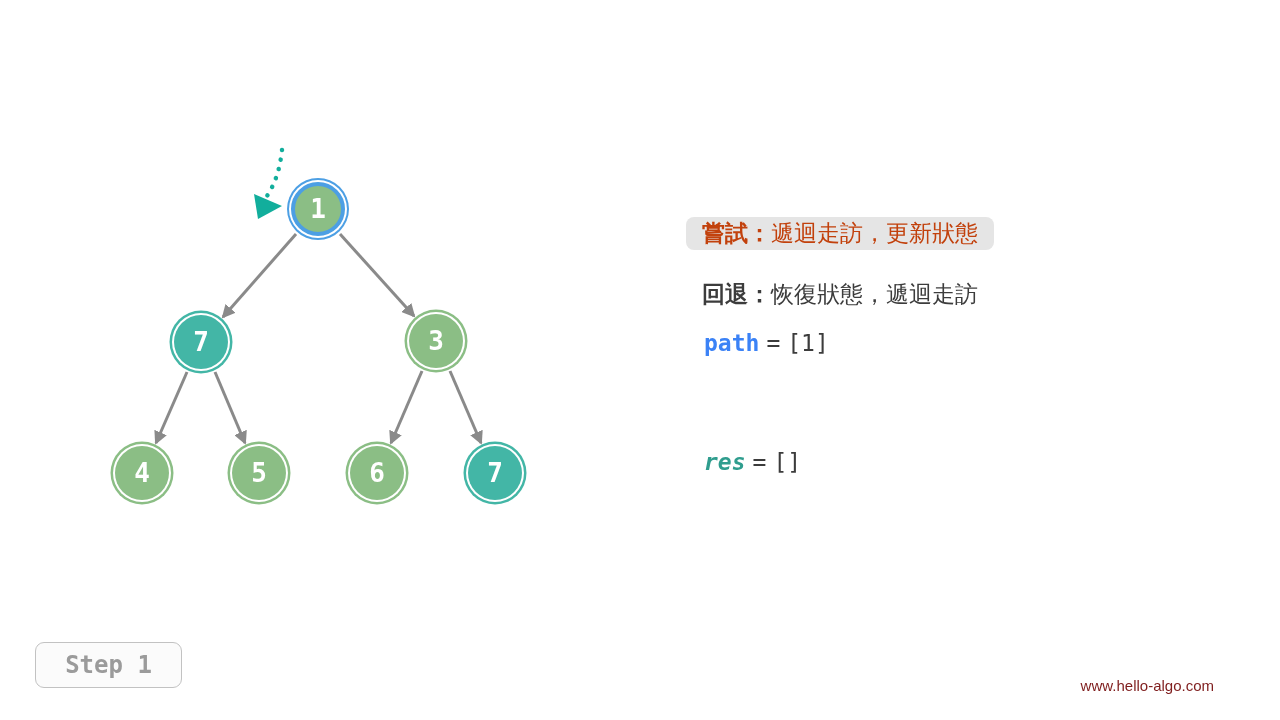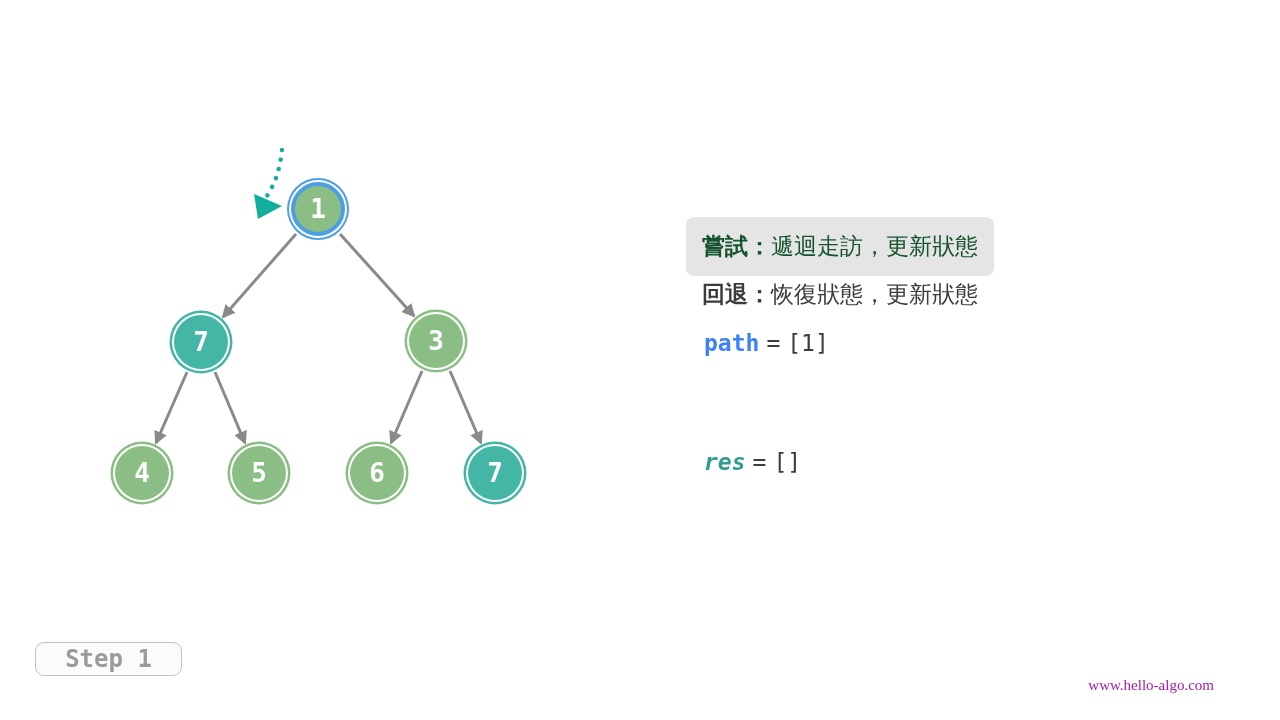--- a/index.html
+++ b/index.html
@@ -29,51 +29,51 @@
   .node.current{
     background:#8BBE85;
     border:4px solid #4C9FE4;
     box-shadow:0 0 0 2px #ffffff,0 0 0 4px #4C9FE4;
   }
 
   
   .try-box{
     position:absolute;left:686px;top:217px;
     background:#E5E5E5;border-radius:8px;
-    padding:14px 16px;
-    font-size:23px;color:#14532d;white-space:nowrap;
+    padding:1px 16px;
+    font-size:23px;color:#c2410c;white-space:nowrap;
   }
   .legend-line{
     position:absolute;left:702px;
     font-size:23px;color:#3C3C3C;white-space:nowrap;
   }
   .legend-label{font-weight:bold;}
   .code-line{
     position:absolute;left:704px;
     font-family:"DejaVu Sans Mono",monospace;
     font-size:23px;color:#3C3C3C;white-space:nowrap;
   }
   .code-var{font-weight:bold;}
   .var-path{color:#3b82f6;}
   .var-res{color:#2F9D8E;font-style:italic;}
   .code-op{padding:0 7px;}
 
   
   .step-box{
-    position:absolute;left:35px;top:642px;width:147px;height:34px;
+    position:absolute;left:35px;top:642px;width:147px;height:46px;
     background:#FBFBFB;border:1.5px solid #C2C2C2;border-radius:9px;
     display:flex;align-items:center;justify-content:center;
     font-family:"DejaVu Sans Mono",monospace;font-weight:bold;
     font-size:24px;color:#9B9B9B;box-sizing:border-box;
   }
 
   .watermark{
     position:absolute;right:66px;top:677px;
-    font-family:Liberation Serif, serif;
-    font-size:15px;color:#a21caf;
+    font-family:Liberation Sans, sans-serif;
+    font-size:15px;color:#7f1d1d;
   }
 </style>
 </head>
 <body>
 
 <div class="canvas">
 
   <svg width="1280" height="720">
     <defs>
       <marker id="arrow" viewBox="0 0 10 10" refX="8.5" refY="5" markerWidth="4.5" markerHeight="4.5" orient="auto-start-reverse">
@@ -101,21 +101,21 @@
   <div class="node green" style="left:115px;top:446px">4</div>
   <div class="node green" style="left:232px;top:446px">5</div>
   <div class="node green" style="left:350px;top:446px">6</div>
   <div class="node teal" style="left:468px;top:446px">7</div>
 
   <div class="try-box">
     <span class="legend-label">嘗試：</span><span>遞迴走訪，更新狀態</span>
   </div>
 
   <div class="legend-line" style="top:279px">
-    <span class="legend-label">回退：</span><span>恢復狀態，更新狀態</span>
+    <span class="legend-label">回退：</span><span>恢復狀態，遞迴走訪</span>
   </div>
 
   <div class="code-line" style="top:330px">
     <span class="code-var var-path">path</span><span class="code-op">=</span><span>[1]</span>
   </div>
 
   <div class="code-line" style="top:449px">
     <span class="code-var var-res">res</span><span class="code-op">=</span><span>[]</span>
   </div>
 

